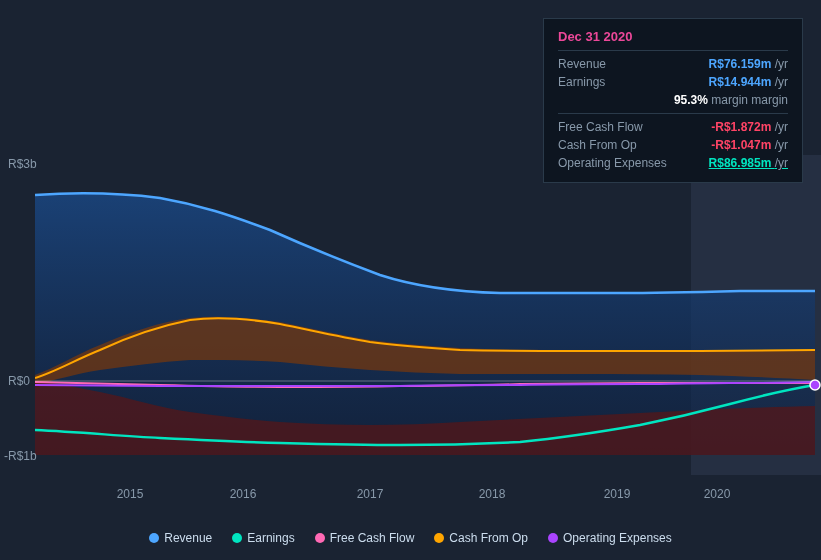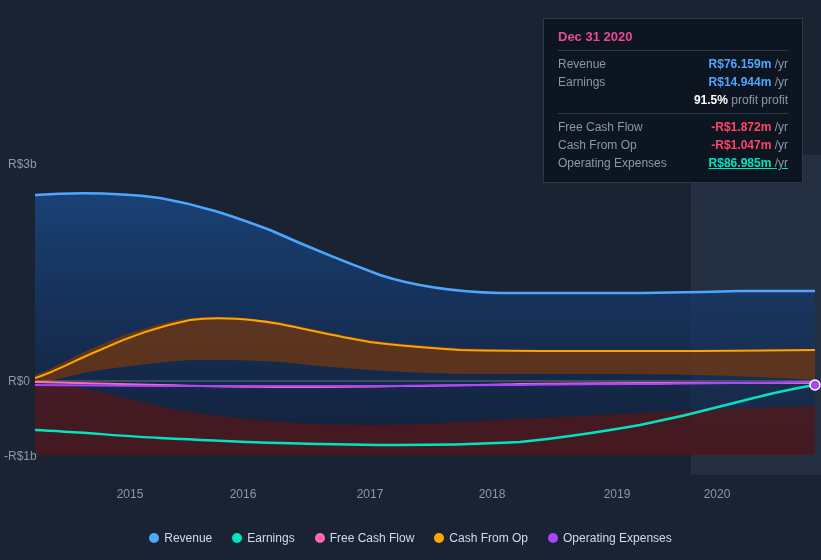--- a/index.html
+++ b/index.html
@@ -177,22 +177,22 @@
       <span class="tooltip-label">Revenue</span>
       <span class="tooltip-value val-blue">R$76.159m <span style="color:#8899aa;font-weight:normal">/yr</span></span>
     </div>
     <div class="tooltip-row">
       <span class="tooltip-label">Earnings</span>
       <span class="tooltip-value val-blue">R$14.944m <span style="color:#8899aa;font-weight:normal">/yr</span></span>
     </div>
     <div class="tooltip-row">
       <span class="tooltip-label"></span>
       <span class="tooltip-value">
-        <span style="color:#ffffff;font-weight:bold">91.5%</span>
-        <span style="color:#8899aa;font-weight:normal"> profit profit</span>
+        <span style="color:#ffffff;font-weight:bold">95.3%</span>
+        <span style="color:#8899aa;font-weight:normal"> margin margin</span>
       </span>
     </div>
     <div class="tooltip-divider"></div>
     <div class="tooltip-row">
       <span class="tooltip-label">Free Cash Flow</span>
       <span class="tooltip-value val-red">-R$1.872m <span style="color:#8899aa;font-weight:normal">/yr</span></span>
     </div>
     <div class="tooltip-row">
       <span class="tooltip-label">Cash From Op</span>
       <span class="tooltip-value val-red">-R$1.047m <span style="color:#8899aa;font-weight:normal">/yr</span></span>

